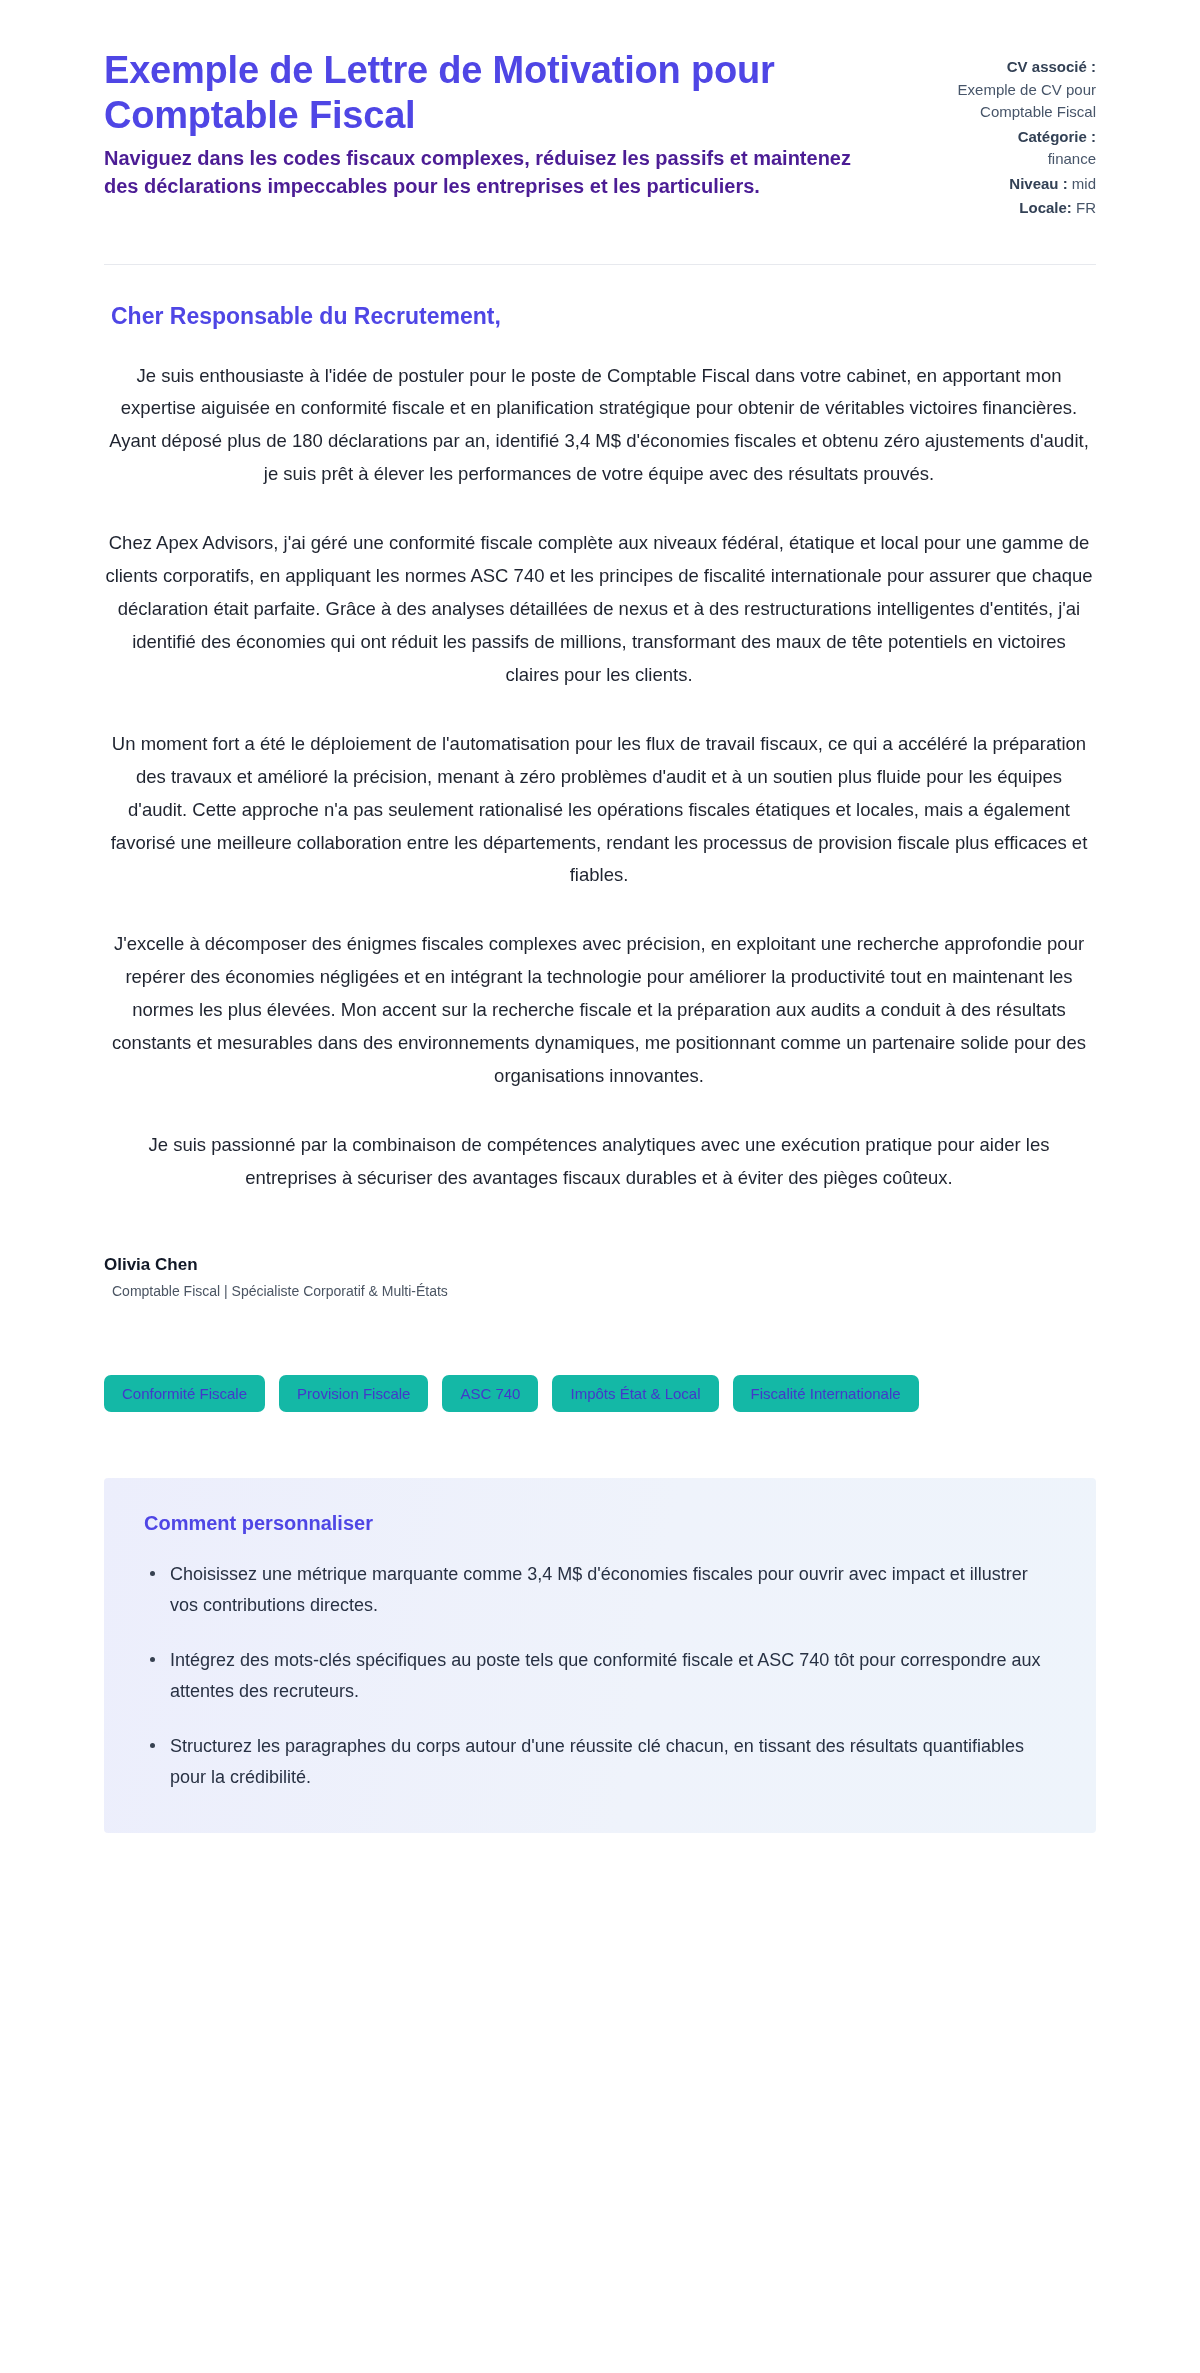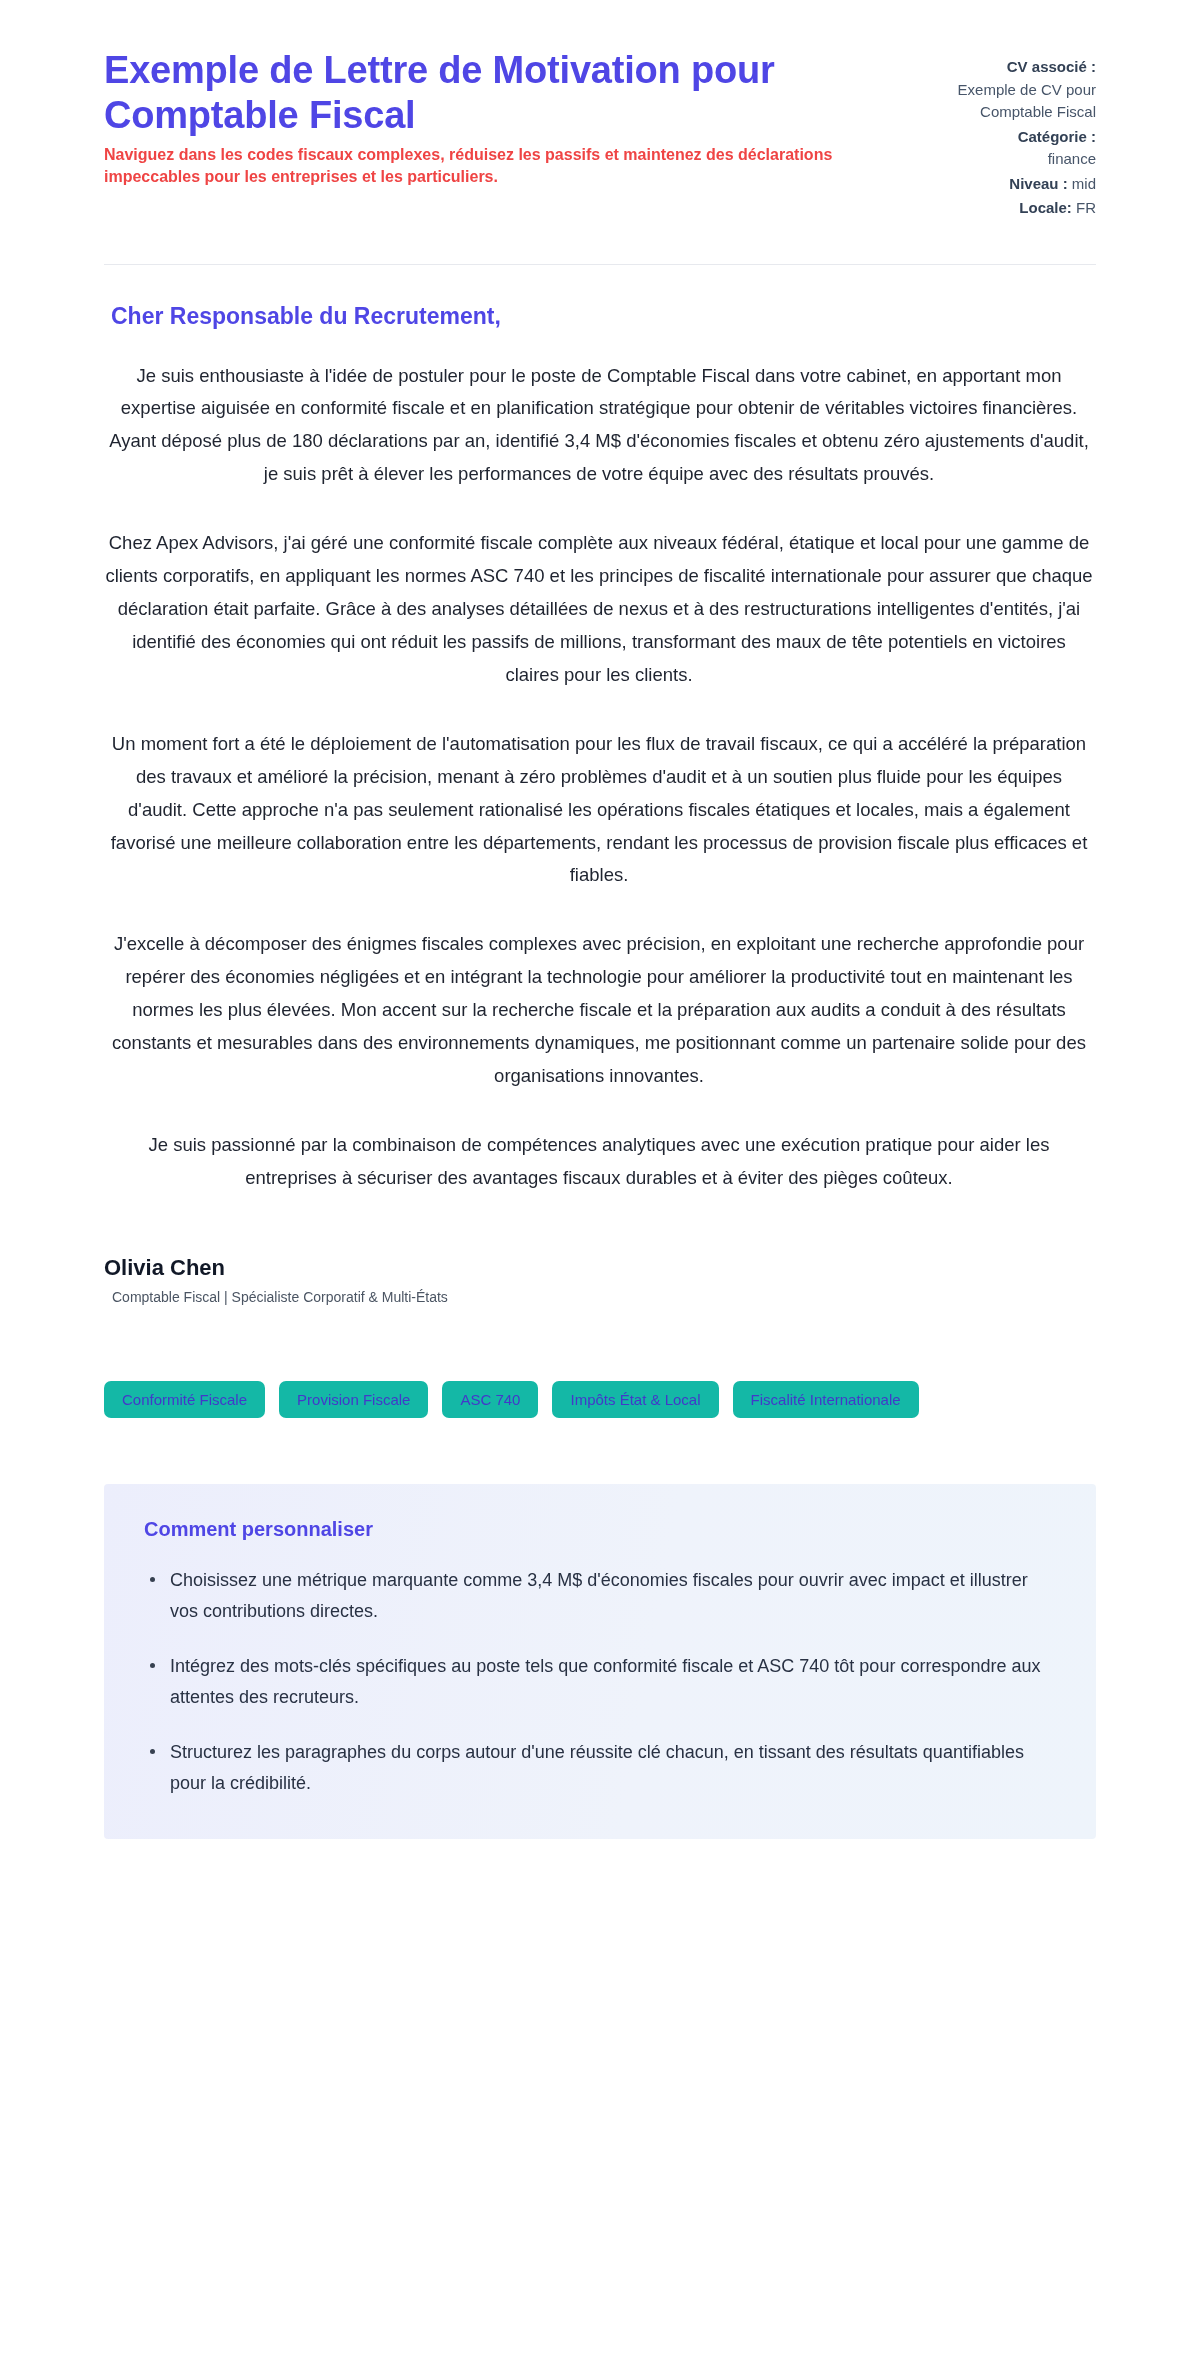--- a/index.html
+++ b/index.html
@@ -39,24 +39,24 @@
   }
   .doc-title {
     font-size: 38px;
     line-height: 1.18;
     font-weight: bold;
     color: #4f46e5;
     margin: 0 0 4px 0;
     letter-spacing: -0.2px;
   }
   .doc-subtitle {
-    font-size: 16px;
+    font-size: 20px;
     line-height: 1.42;
     font-weight: bold;
-    color: #ef4444;
+    color: #4c1d95;
     margin: 6px 0 0 0;
     max-width: 790px;
   }
   .header-meta {
     flex: 0 0 auto;
     width: 200px;
     text-align: right;
     font-size: 15px;
     line-height: 1.5;
     color: #475569;
@@ -92,21 +92,21 @@
     max-width: 990px;
     text-align: center;
   }
   .para:last-child { margin-bottom: 0; }
 
   
   .signature {
     margin-top: 60px;
   }
   .sig-name {
-    font-size: 22px;
+    font-size: 17px;
     font-weight: bold;
     color: #111827;
     margin: 0 0 2px 0;
   }
   .sig-role {
     font-size: 14px;
     color: #4b5563;
     margin: 8px;
   }
 

